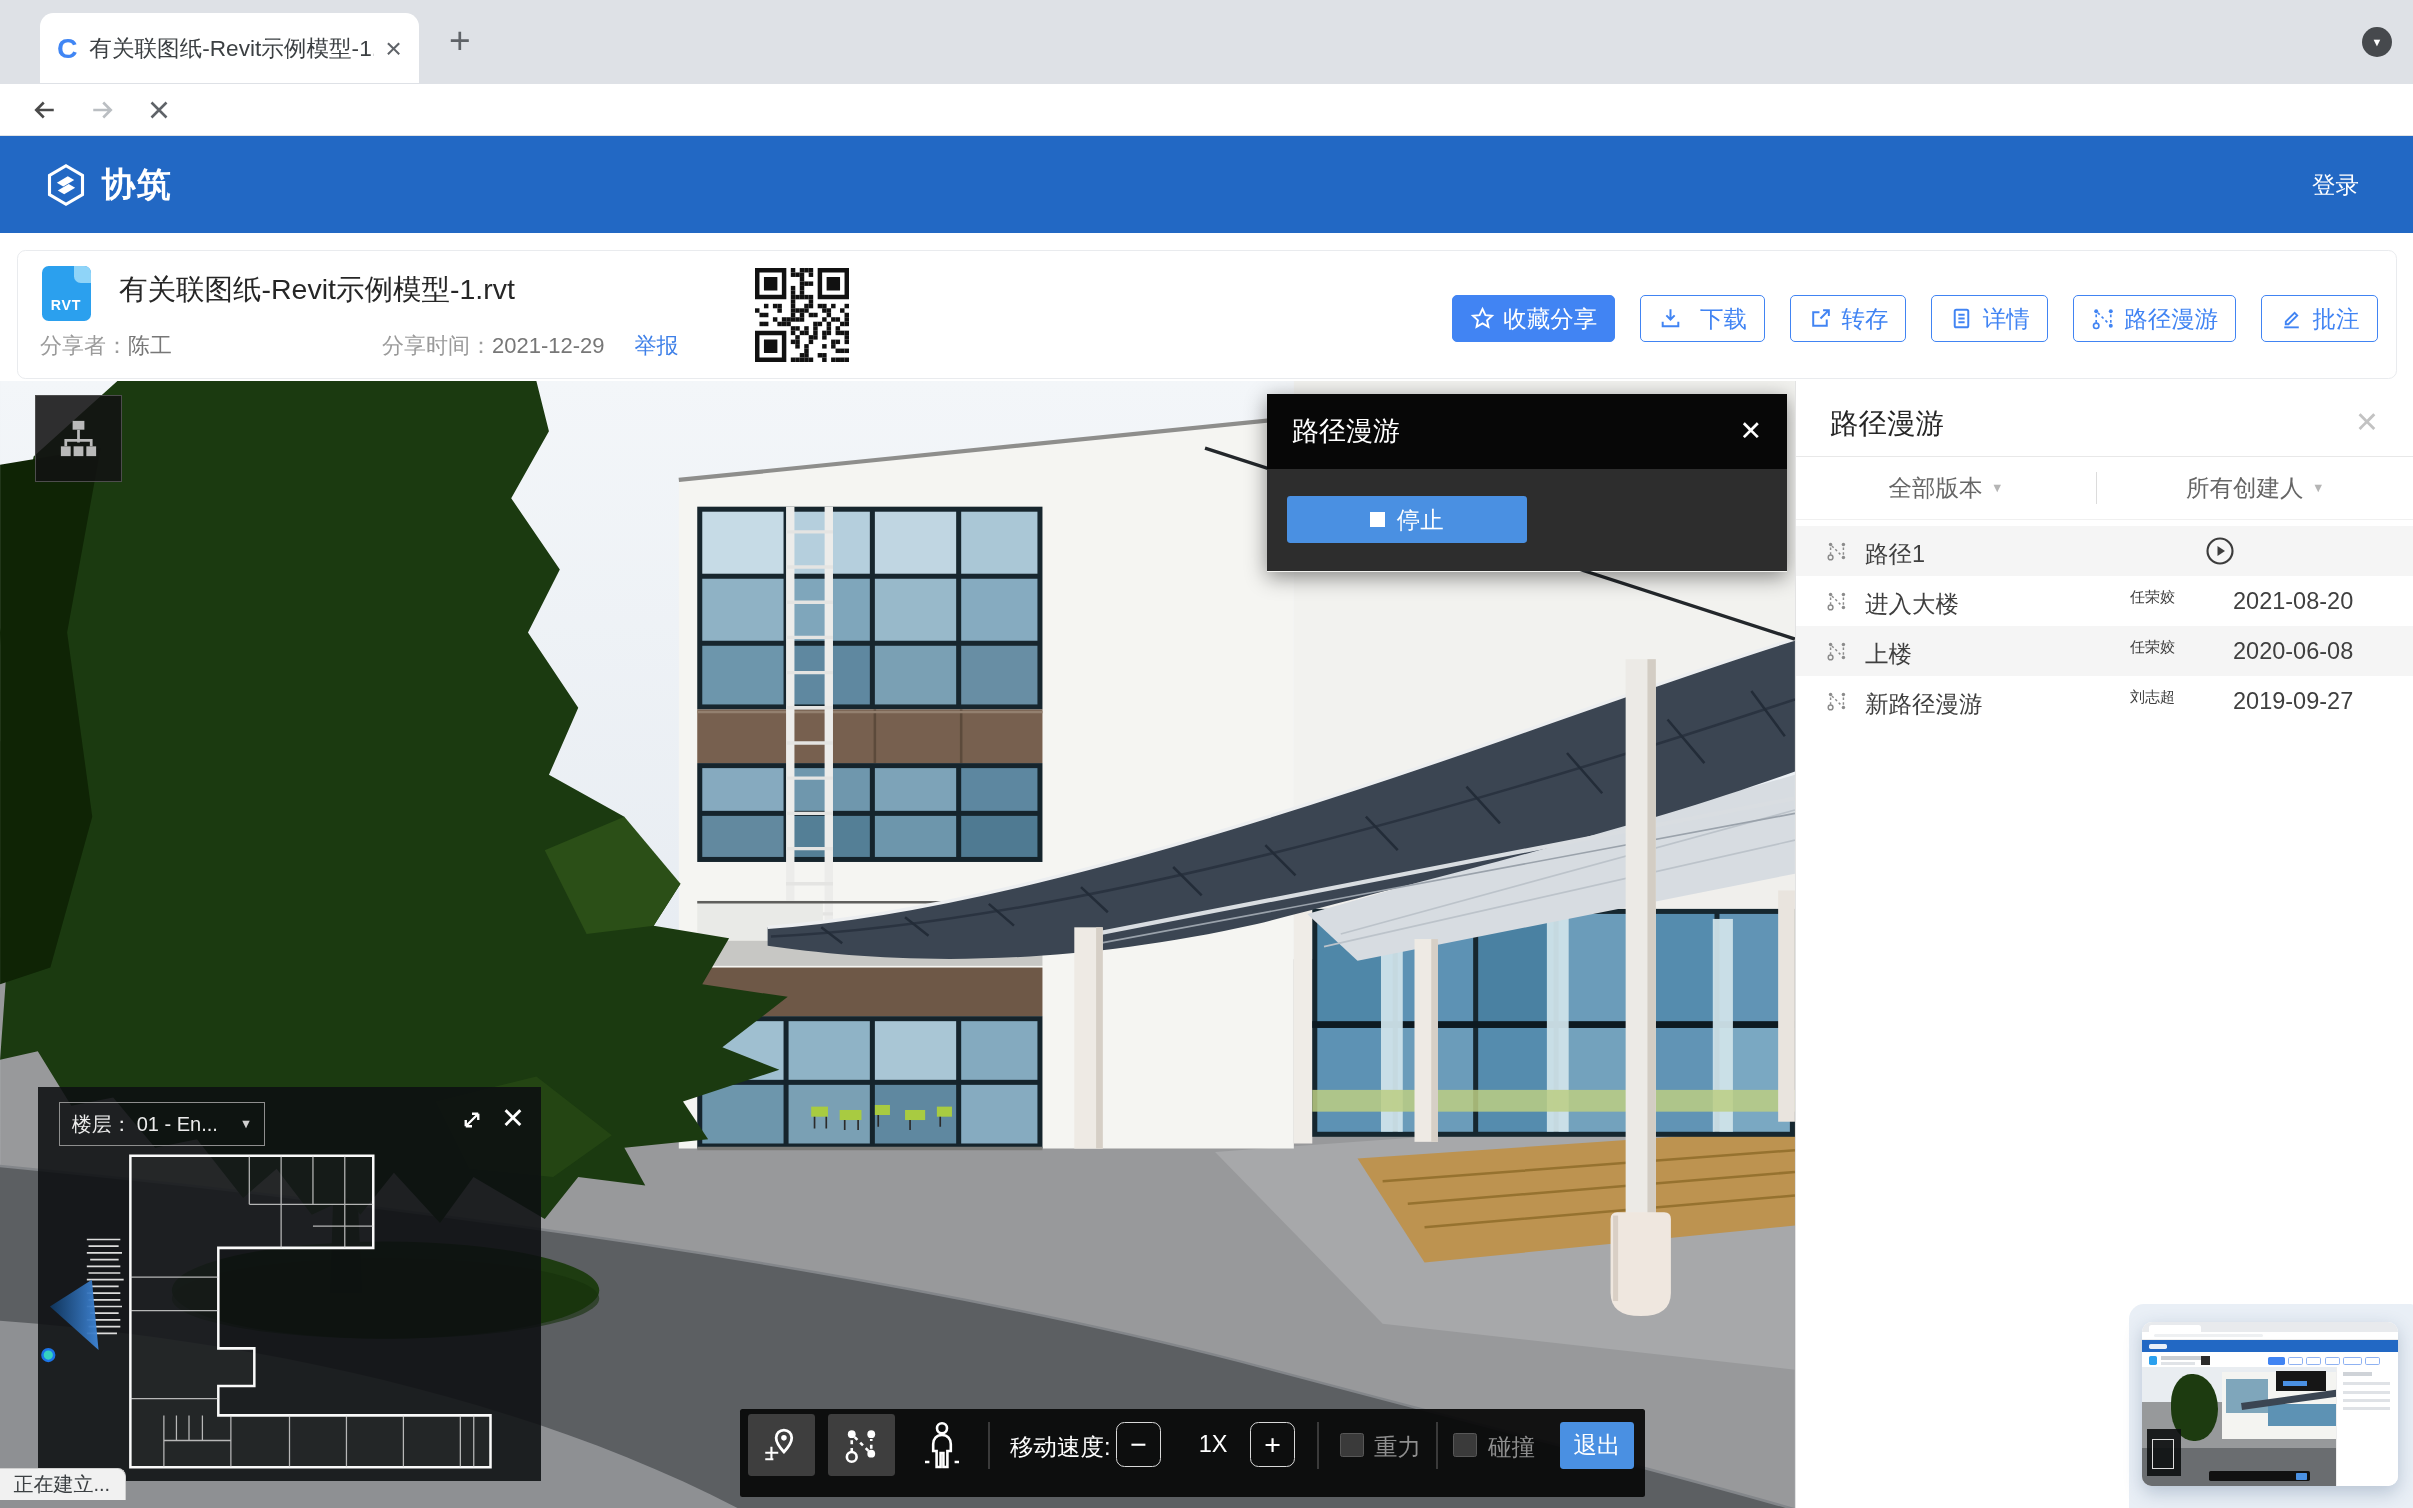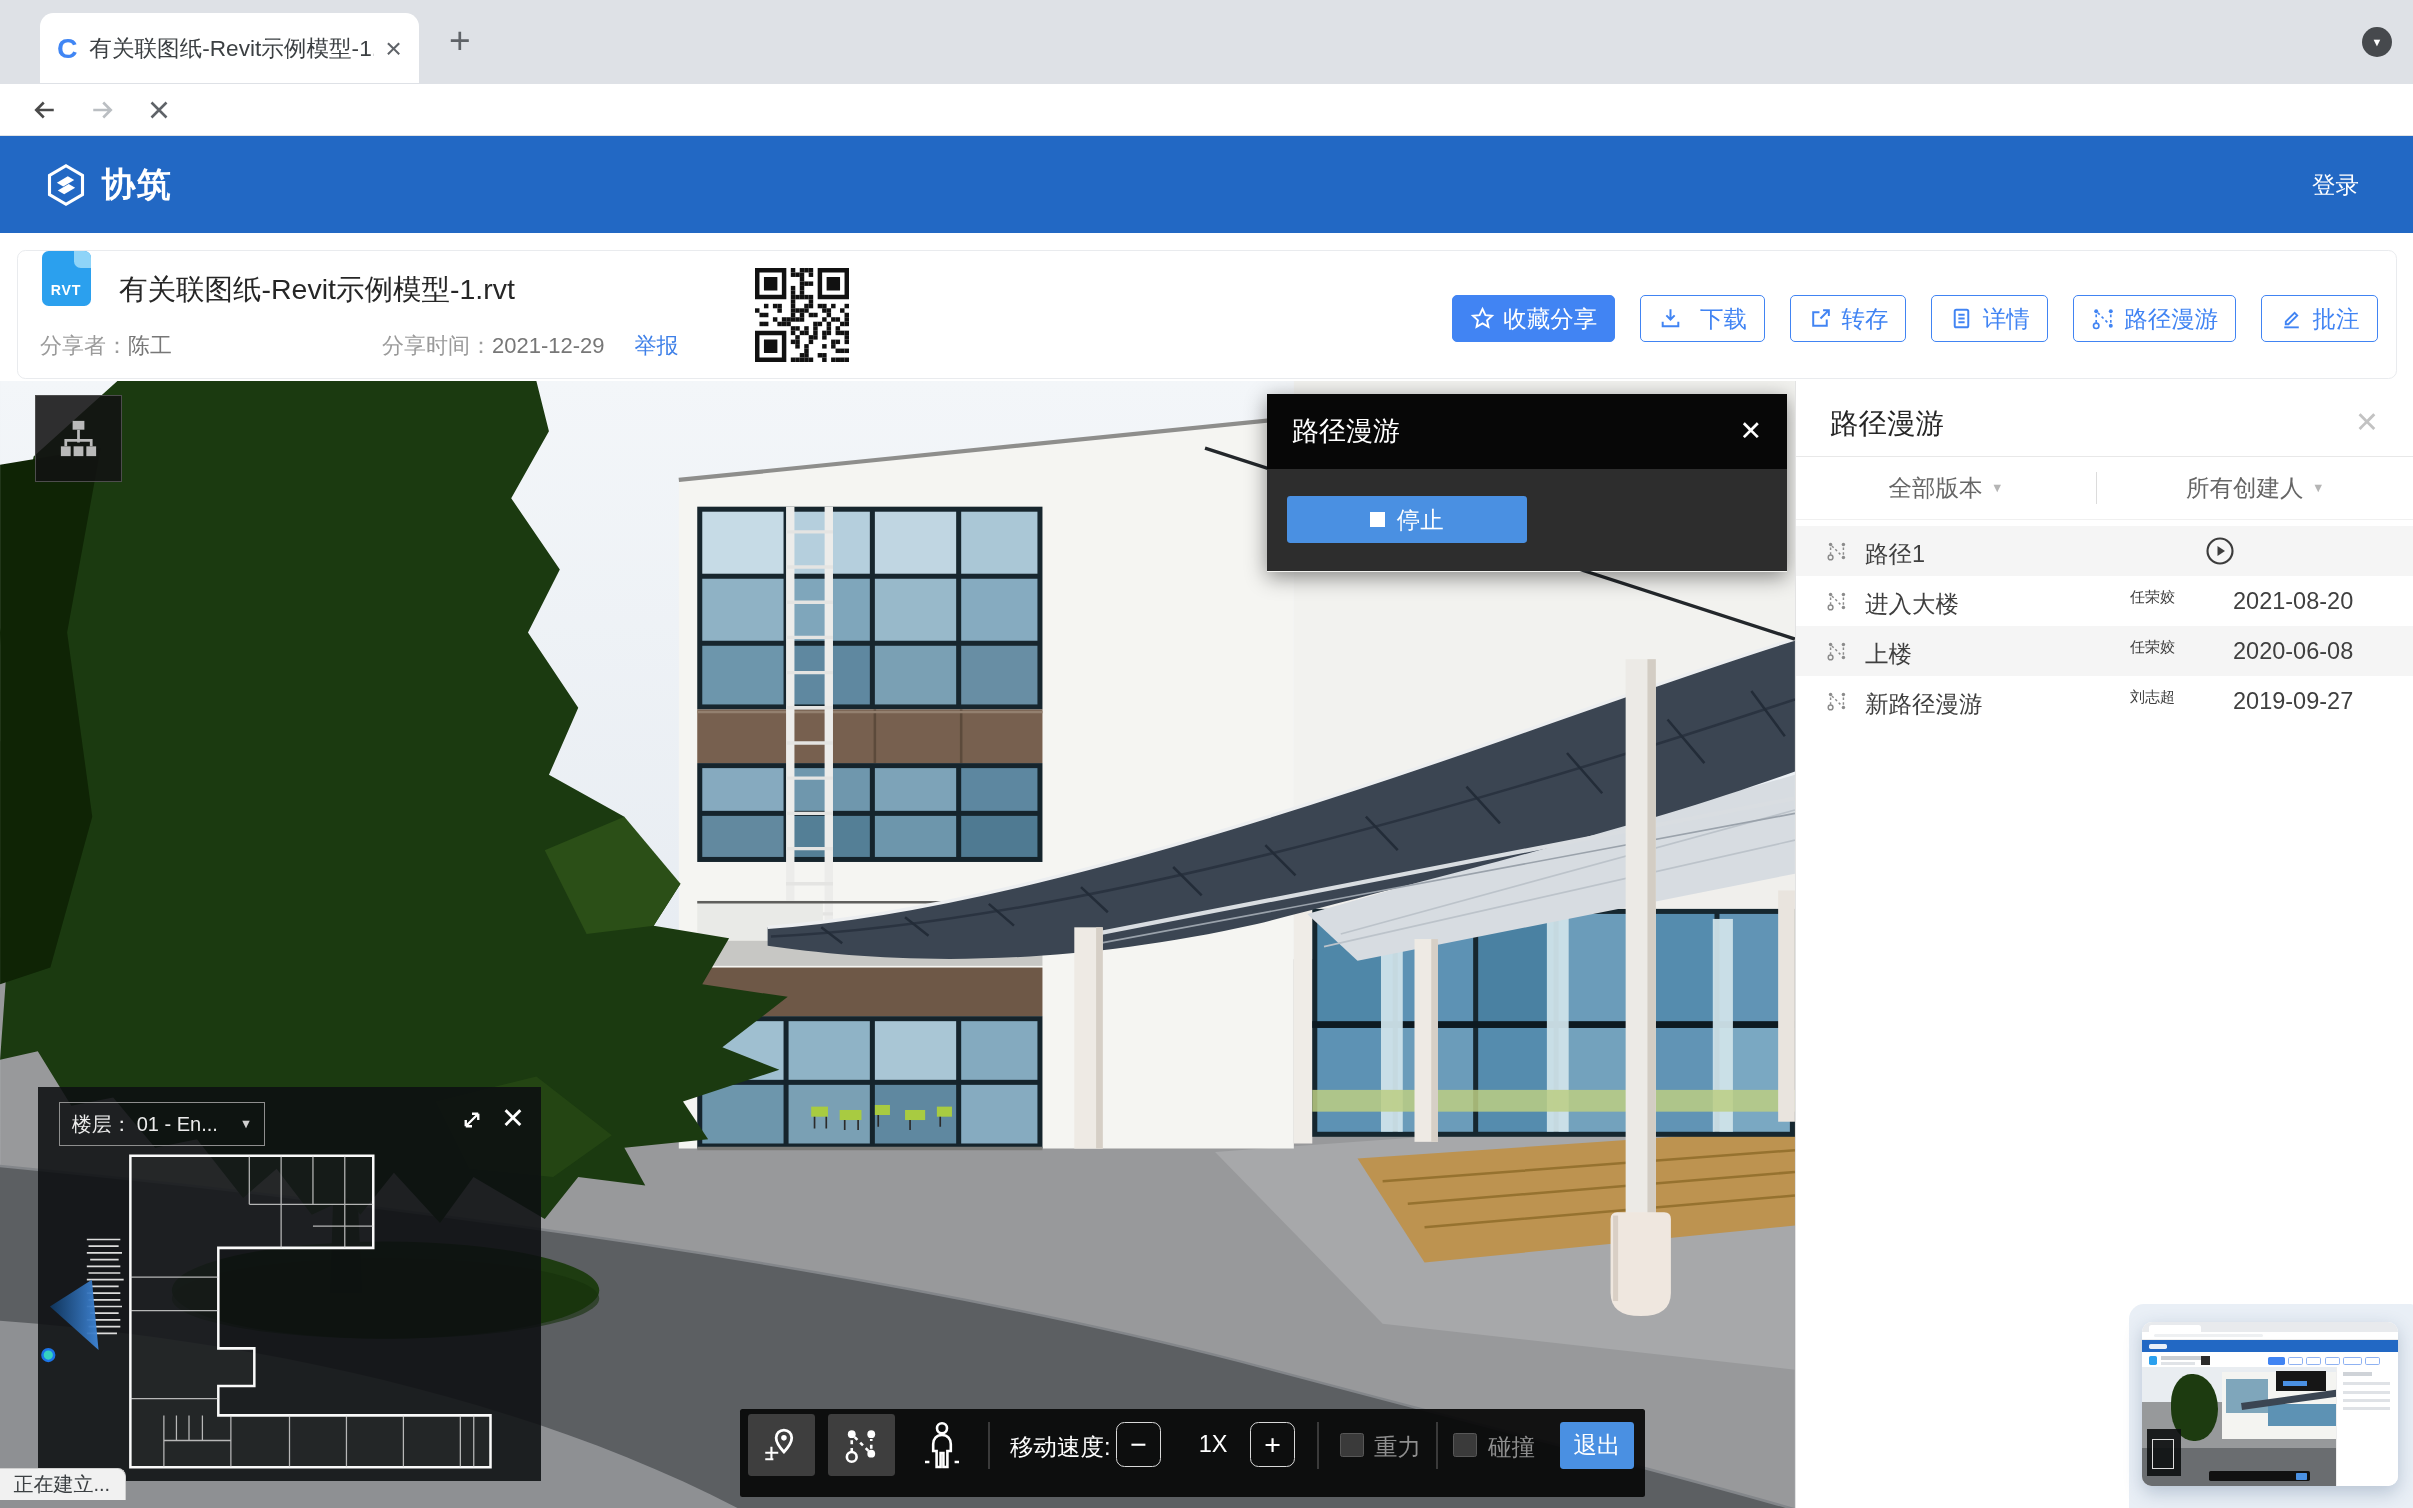--- a/index.html
+++ b/index.html
@@ -28,21 +28,21 @@
 
 
 .bluebar{position:absolute;left:0;top:136px;width:2413px;height:97px;background:#2268c4;
   display:flex;align-items:center}
 .brand{font-size:34px;font-weight:700;color:#fff;margin-left:13.4px;letter-spacing:1.7px}
 .login{margin-left:auto;margin-right:54px;font-size:23.5px;color:#fff}
 
 
 .doccard{position:absolute;left:17px;top:250px;width:2380px;height:129px;background:#fff;
   border:1.7px solid #e9ebee;border-radius:8.4px}
-.rvt{position:absolute;left:23.5px;top:0;width:49px;height:55px;background:#2ba0ee;border-radius:6.7px}
+.rvt{position:absolute;left:23.5px;top:15px;width:49px;height:55px;background:#2ba0ee;border-radius:6.7px}
 .rvt:before{content:"";position:absolute;right:0;top:0;width:17px;height:17px;
   background:#8fd4f8;border-radius:0 6.7px 0 6.7px}
 .rvt-label{position:absolute;left:0;bottom:8.4px;width:100%;text-align:center;color:#fff;
   font-size:14.2px;font-weight:700;letter-spacing:0.8px}
 .doc-title{position:absolute;left:101px;top:20px;font-size:28.5px;color:#262626;font-weight:500}
 .doc-meta{position:absolute;left:22px;top:80px;font-size:22px;display:flex;align-items:center}
 .m-label{color:#9a9a9a}.m-val{color:#777}
 .report{color:#3d7fe8}
 .qr{position:absolute;left:737px;top:17px;width:94px;height:94px;background:#fff}
 .actions{position:absolute;right:18.4px;top:44px;display:flex;gap:25px}

